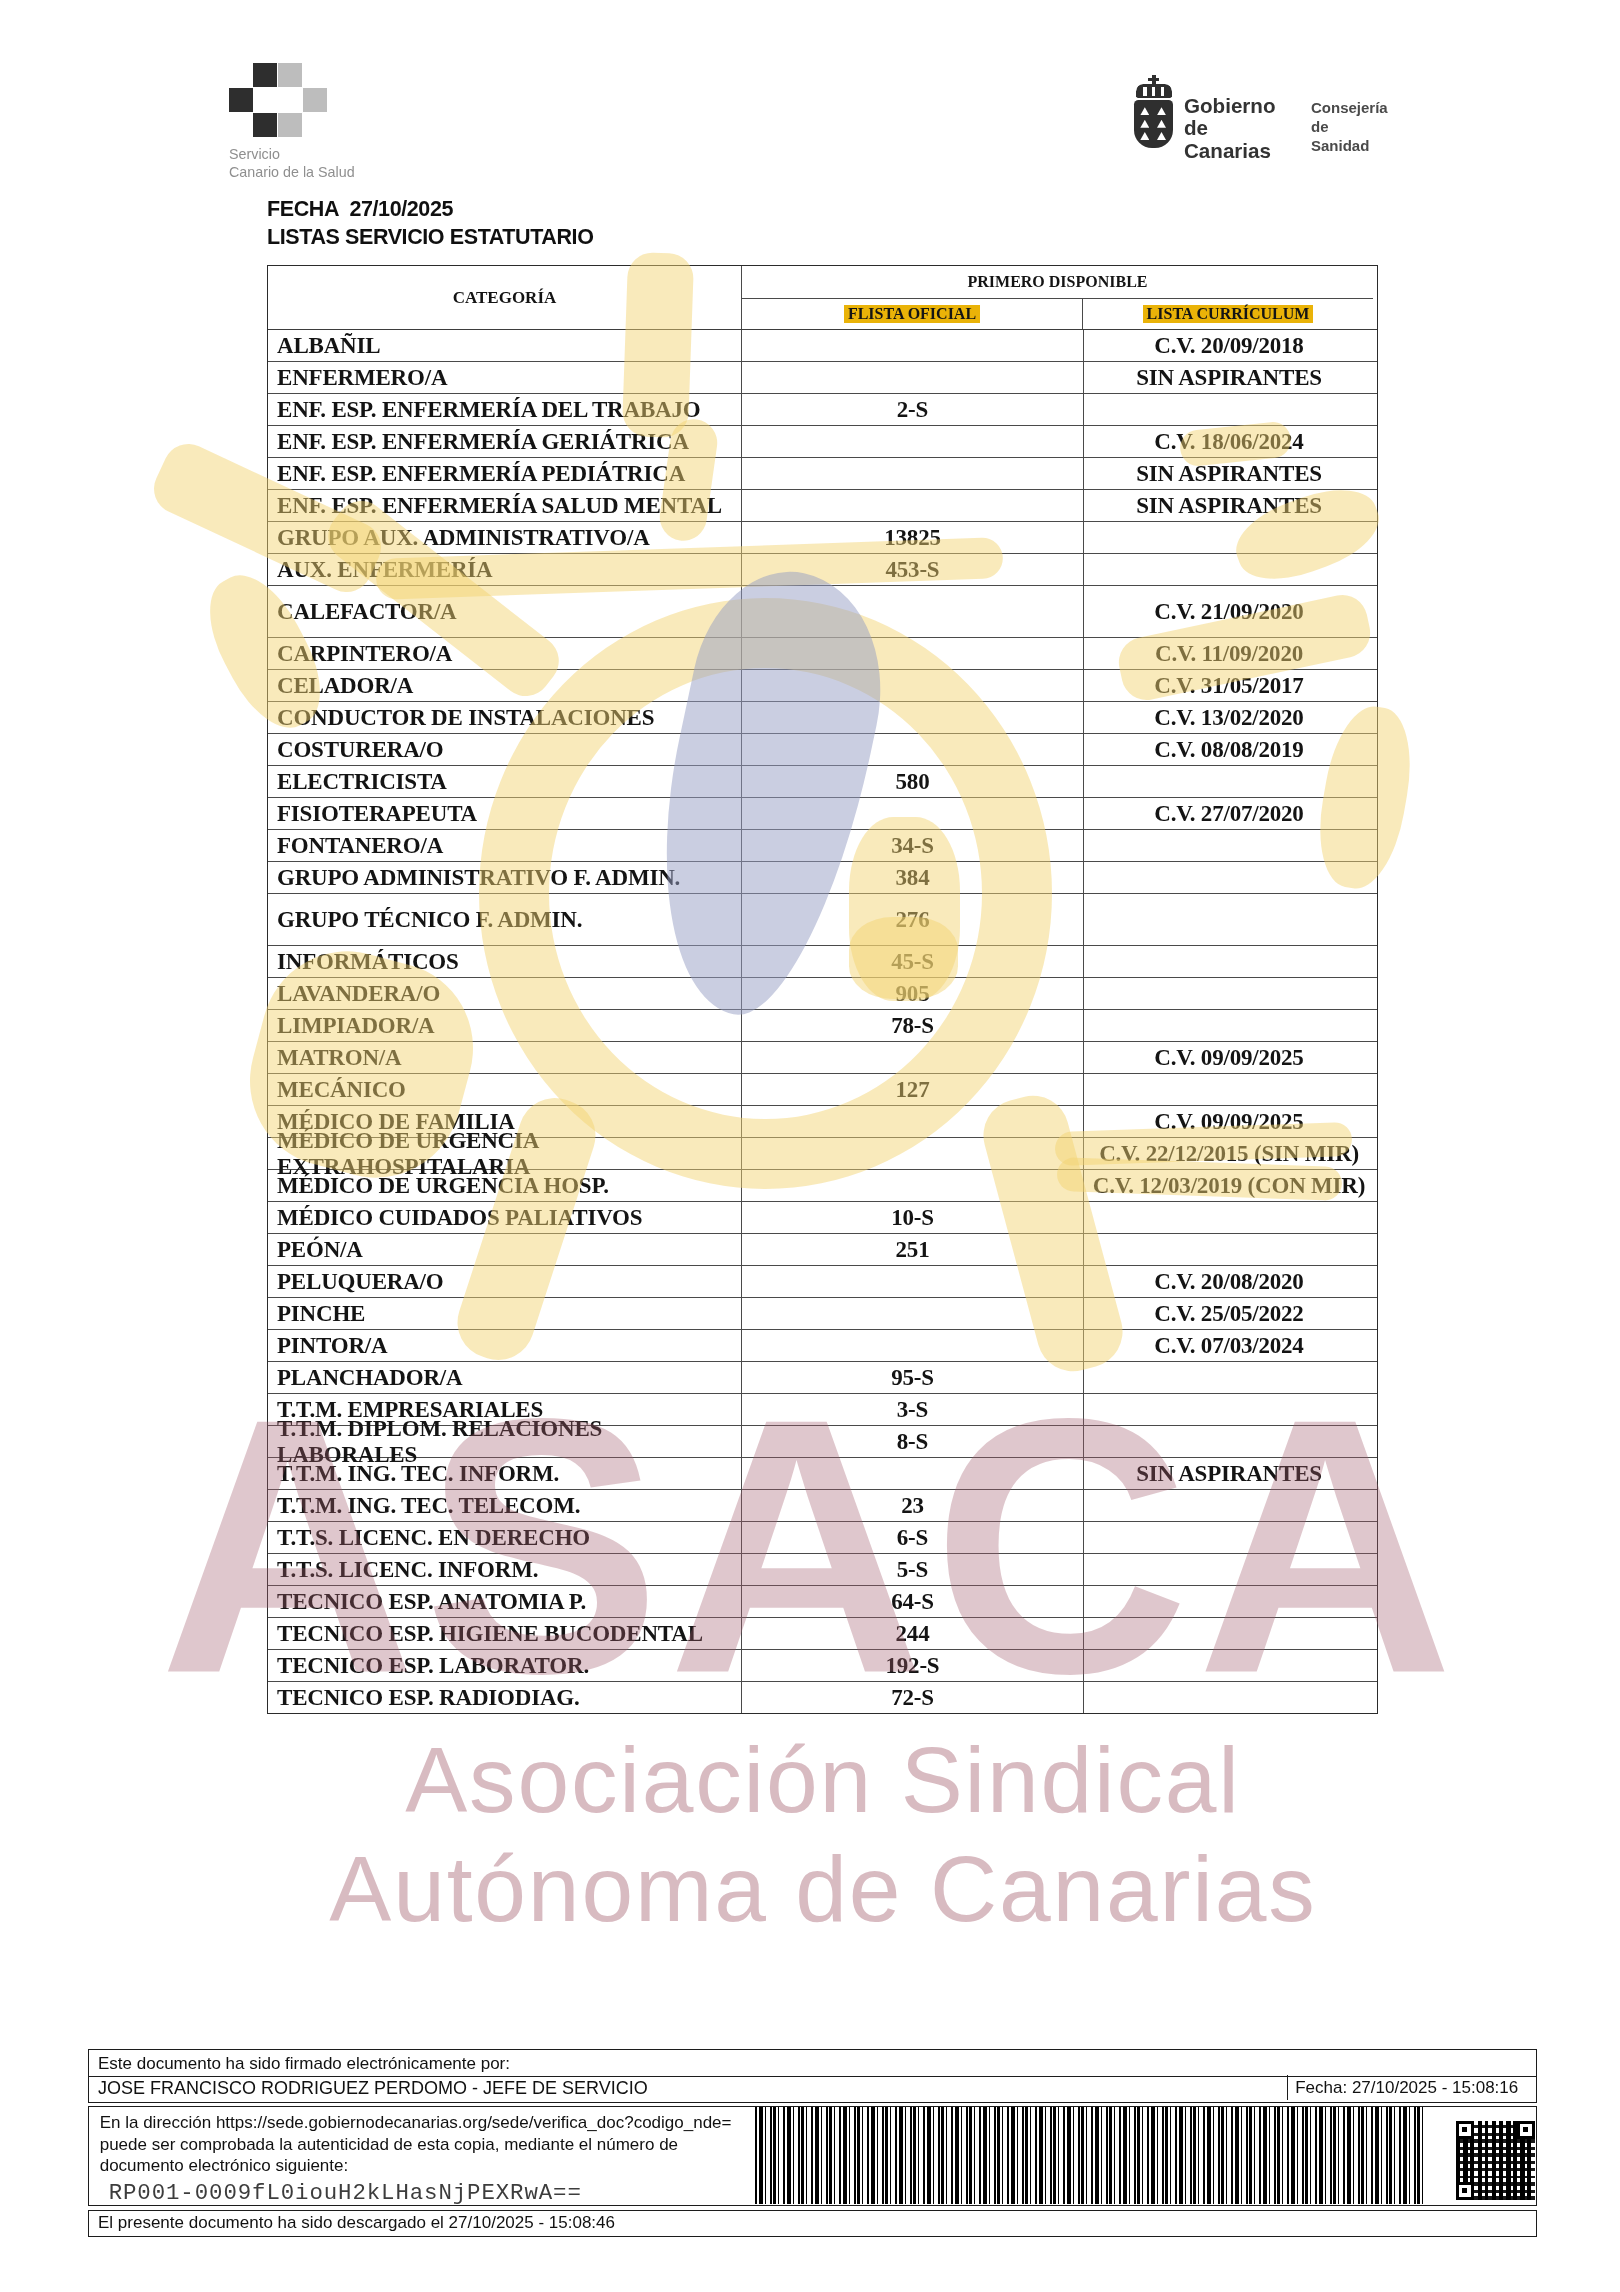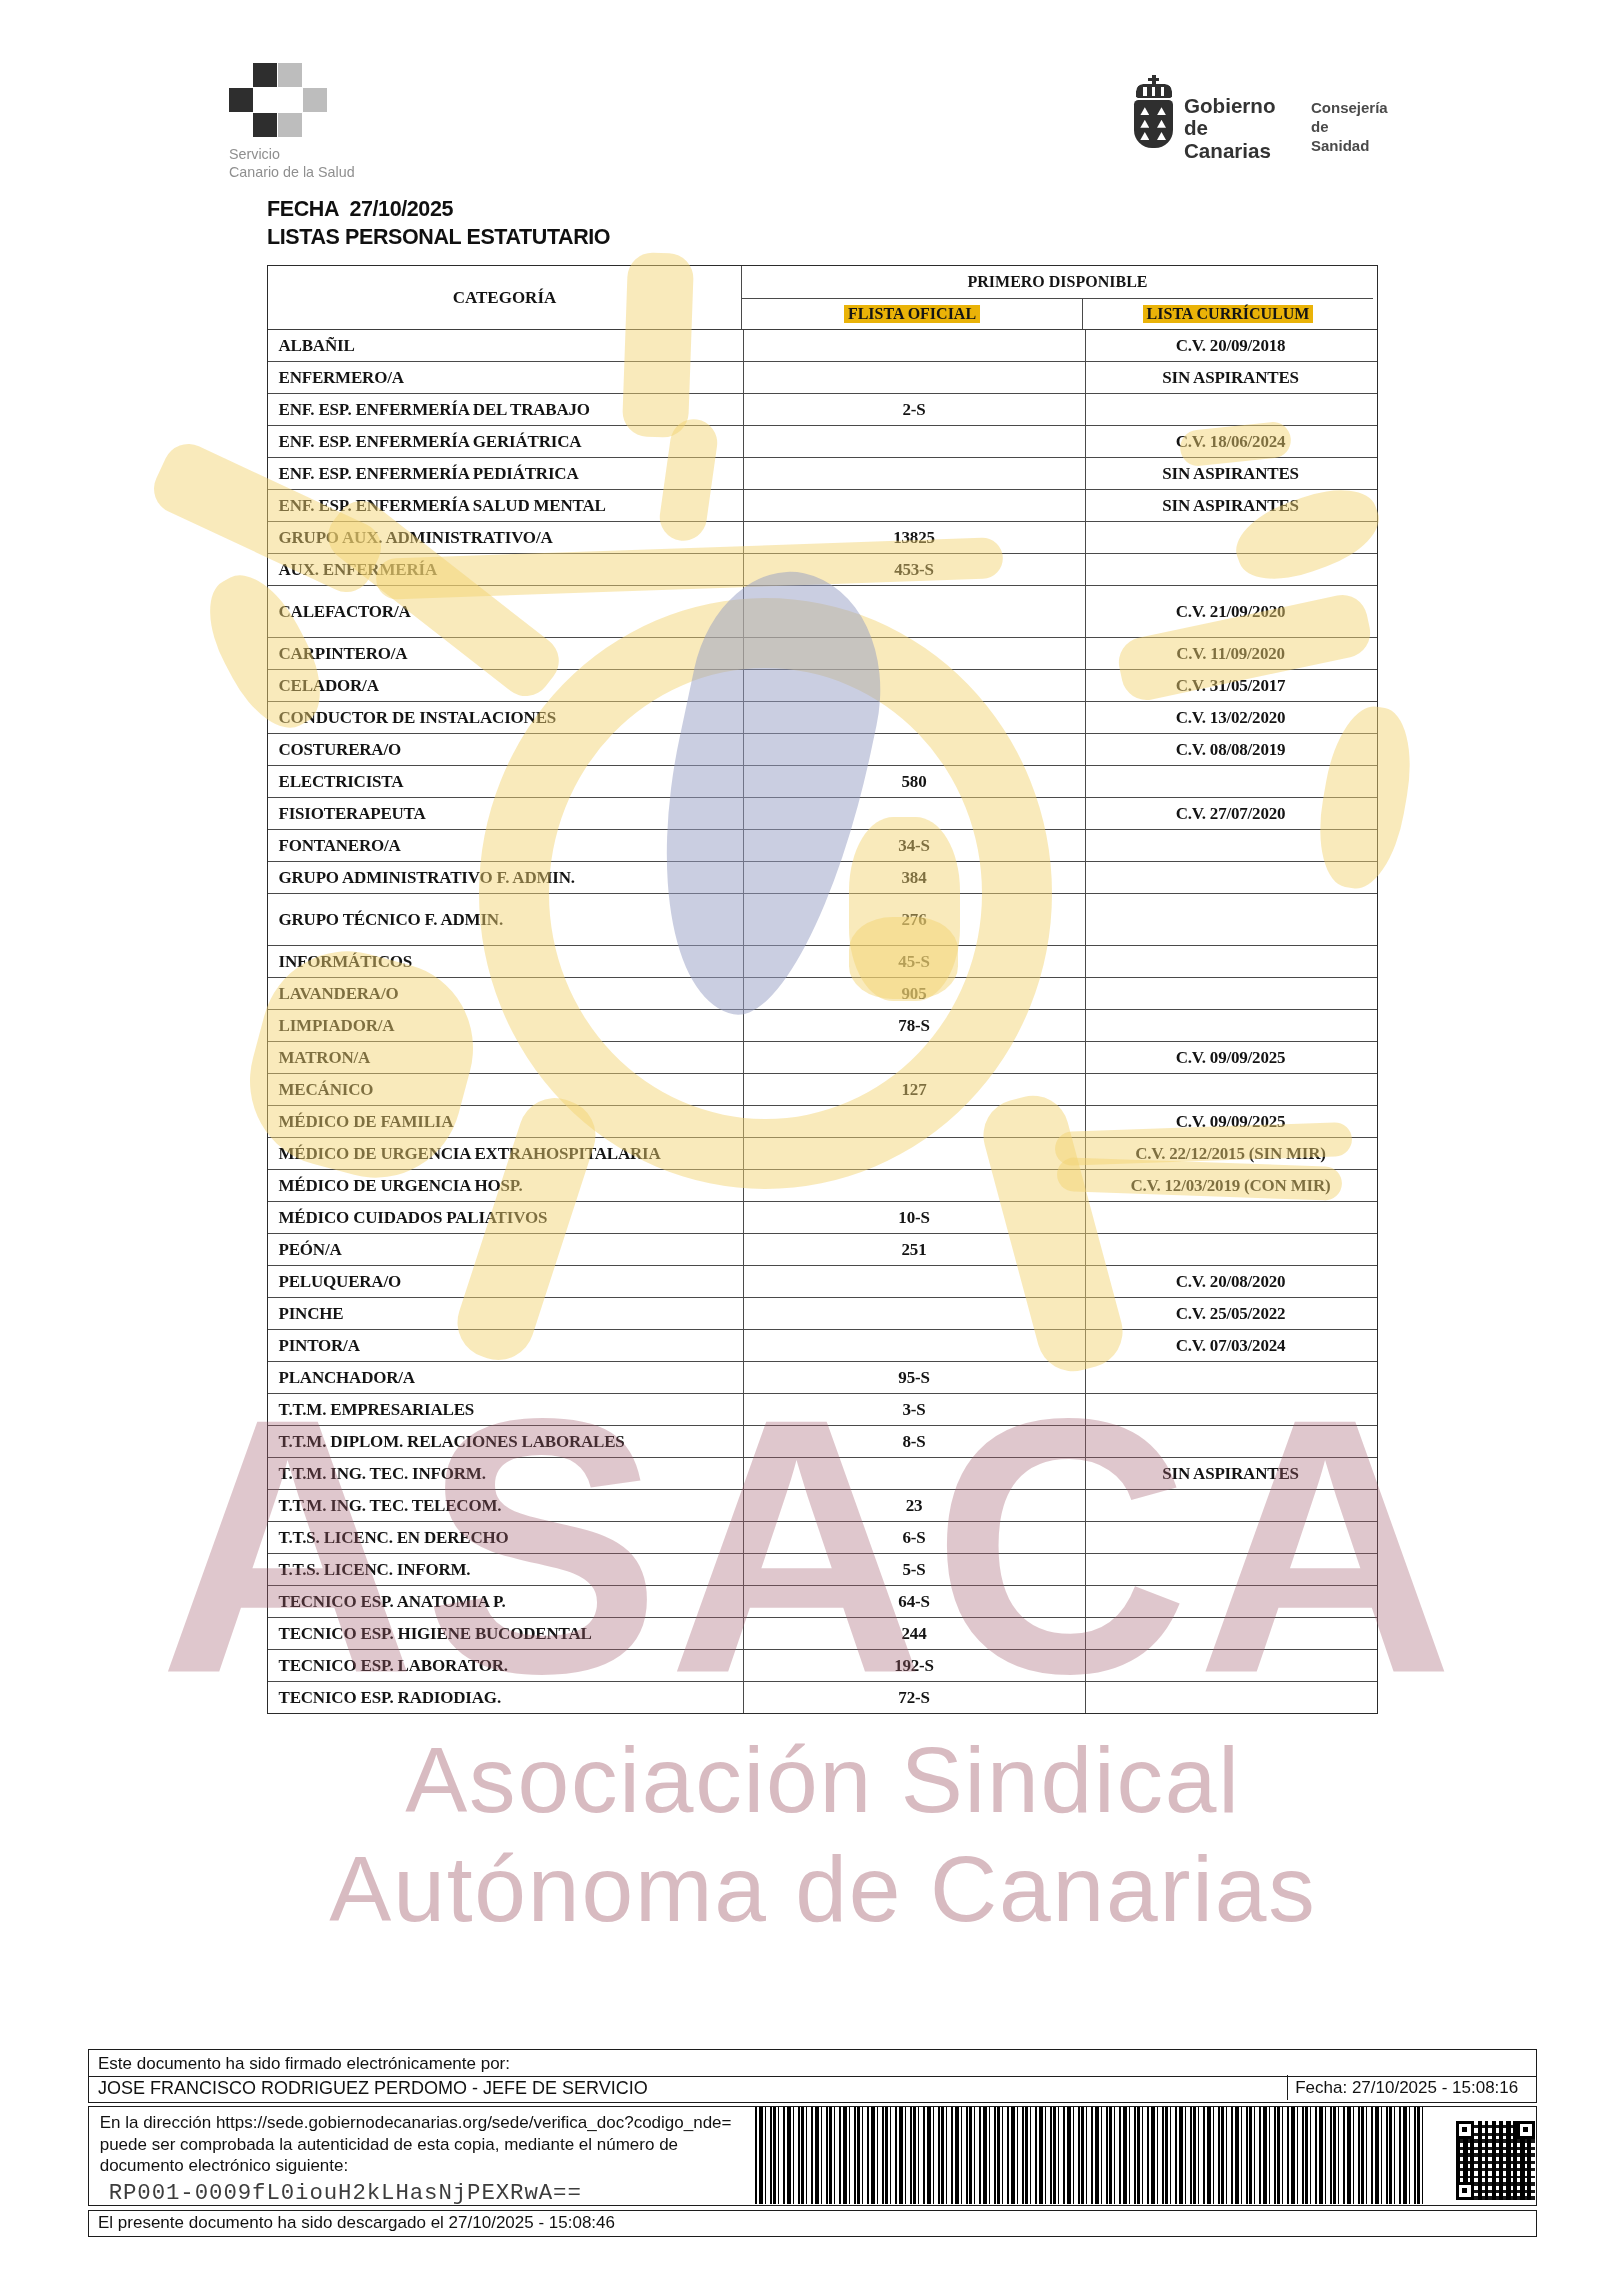--- a/index.html
+++ b/index.html
@@ -42,21 +42,21 @@
   .h-cv{grid-row:2;grid-column:3;}
   .h-of,.h-cv{display:flex;align-items:center;justify-content:center;font-weight:bold;font-size:16px;}
   .hl{background:#eab308;padding:0 3.6px;}
   .t-row{display:flex;height:31px;}
   .t-row.tall{height:51px;}
   .t-row:not(:first-child){border-top:1.8px solid #4a4a4a;}
   .t-row .c1{width:474px;border-right:1.8px solid #4a4a4a;display:flex;align-items:center;
              padding-left:9px;box-sizing:border-box;}
   .t-row .c2{width:341px;border-right:1.8px solid #4a4a4a;display:flex;align-items:center;justify-content:center;}
   .t-row .c3{width:290px;display:flex;align-items:center;justify-content:center;}
-  .t-row{font-weight:bold;font-size:17px;letter-spacing:-0.2px;justify-content:center;}
+  .t-row{font-weight:bold;font-size:23px;letter-spacing:-0.2px;}
   
   .wm{position:absolute;pointer-events:none;z-index:2;}
   .y{background:var(--wm-yellow,#f6d86e);opacity:0.48;border-radius:25px;}
   .ring{left:479px;top:598px;width:573px;height:591px;background:transparent;
         border:70px solid var(--wm-yellow,#f6d86e);border-radius:50%;opacity:0.48;box-sizing:border-box;}
   .nib{left:670px;top:570px;width:190px;height:446px;background:var(--wm-nib,#969ec4);opacity:0.50;
        transform:rotate(12deg);border-radius:46% 54% 42% 58% / 26% 30% 64% 58%;}
   .asaca{left:0;top:1368px;width:1620px;text-align:center;
          font-family:"Liberation Sans",sans-serif;font-weight:bold;font-size:356px;line-height:1;
          letter-spacing:7.2px;color:var(--wm-pink,#a45e6e);opacity:0.34;transform:scaleY(1.02);}
@@ -126,21 +126,21 @@
       <div>de Canarias</div>
     </div>
     <div class="gob-cons">
       <div>Consejería</div>
       <div>de Sanidad</div>
     </div>
   </div>
 
   <div class="titles">
     <div class="t1">FECHA  27/10/2025</div>
-    <div class="t2">LISTAS PERSONAL ESTATUTARIO</div>
+    <div class="t2">LISTAS SERVICIO ESTATUTARIO</div>
   </div>
 
   <div class="doc-table">
     <div class="t-head">
       <div class="h-cat">CATEGORÍA</div>
       <div class="h-prim">PRIMERO DISPONIBLE</div>
       <div class="h-of">
           <span class="hl">FLISTA OFICIAL</span>
         </div>
       <div class="h-cv">

